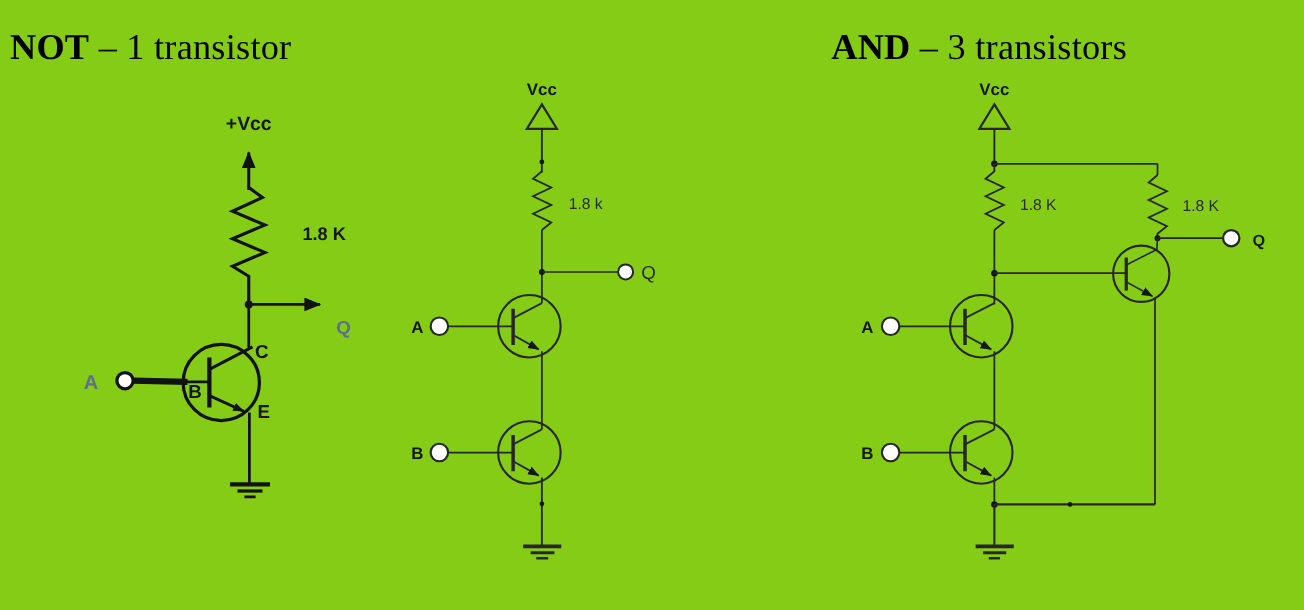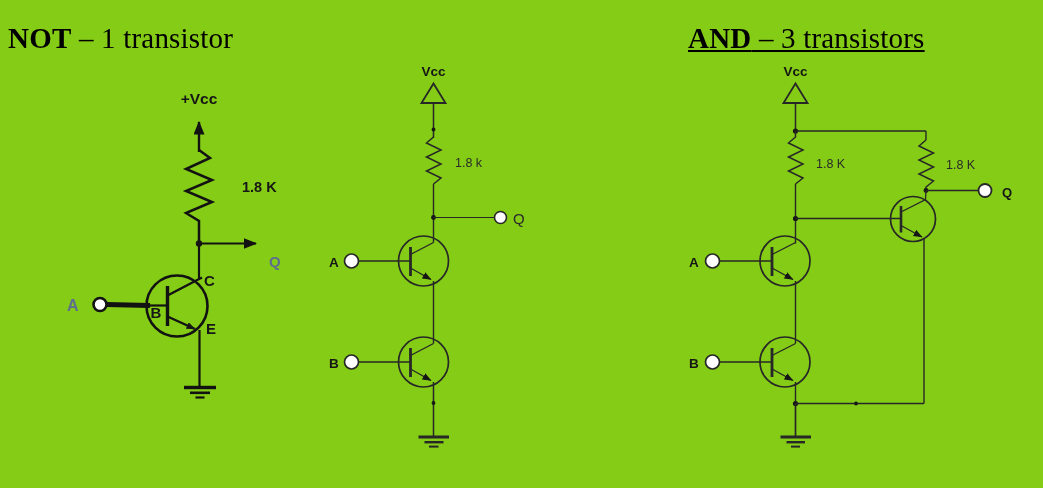--- a/index.html
+++ b/index.html
@@ -16,21 +16,21 @@
     top:22px;
     font-family:"Liberation Serif", serif;
     font-size:29px;
     color:#000;
     white-space:pre;
     letter-spacing:.2px;
   }
   .title .gate{font-weight:700;}
   #title-not{left:8px;}
   #title-nand{left:322px;}
-  #title-and{left:688px;text-decoration:underline;}
+  #title-and{left:665px;}
   svg{position:absolute;top:0;}
   svg text{font-family:"Liberation Sans", sans-serif;}
   .lbl-bold{font-weight:700;fill:#161616;}
   .lbl-reg{font-weight:400;fill:#2a2a2a;}
   .io-blue{fill:#5f6e8e;font-weight:600;}
   .wire-not{stroke:#121212;fill:none;}
   .wire{stroke:#272727;fill:none;}
   .node{fill:#161616;stroke:none;}
   .open-term{fill:#ffffff;}
 </style>

